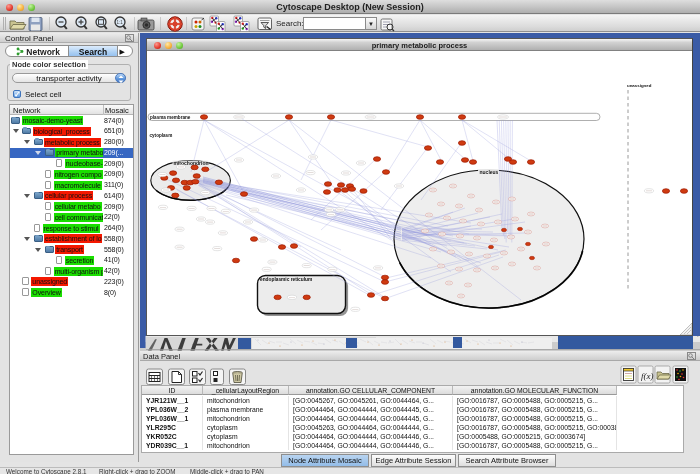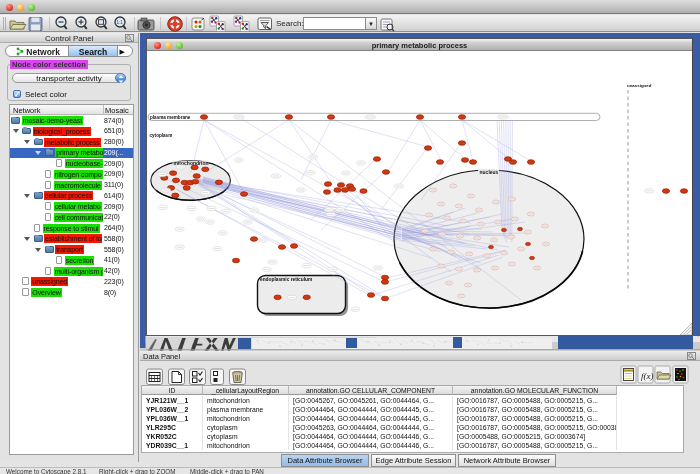--- a/index.html
+++ b/index.html
@@ -12,27 +12,27 @@
 #title-text{width:700px;top:1.5px;text-align:center;font-size:9px;font-weight:bold;color:#222;}
 
 #toolbar{left:0;top:15px;width:700px;height:17px;background:linear-gradient(#f4f4f4,#dcdcdc 70%,#cfcfcf);border-bottom:1px solid #8f8f8f;}
 .sep{top:2px;width:1px;height:13px;background:#b0b0b0;}
 #searchlbl{left:276px;top:4px;font-size:8px;color:#222;}
 #searchbox{left:303px;top:2px;width:62px;height:13px;background:#fff;border:1px solid #8a8a8a;border-right:none;}
 #searchdrop{left:365px;top:2px;width:12px;height:13px;background:linear-gradient(#fbfbfb,#d6d6d6);border:1px solid #8a8a8a;font-size:6px;color:#222;text-align:center;line-height:13px;}
 
 #cp{left:0;top:33px;width:139px;height:429px;background:#e3e3e3;border-right:1px solid #9a9a9a;}
 #cphead{left:0;top:0;width:138px;height:10px;background:linear-gradient(#ececec,#cecece);border-bottom:1px solid #adadad;}
-#cphead span{position:absolute;left:5px;top:1px;font-size:8px;color:#1a1a1a;margin-left:40px;}
+#cphead span{position:absolute;left:5px;top:1px;font-size:8px;color:#1a1a1a;}
 #cptabs{left:5px;top:12px;width:128px;height:12px;background:#fff;border:1px solid #8e8e8e;border-radius:6px;overflow:hidden;}
 #tab-mosaic{left:62px;top:0;width:50px;height:12px;background:linear-gradient(#dcecfc,#a6ccf2 60%,#8fbcee);border-left:1px solid #8e8e8e;border-right:1px solid #8e8e8e;text-align:center;font-size:8.5px;font-weight:bold;color:#111;line-height:12px;}
 #tab-net{left:10px;top:1px;font-size:8.5px;font-weight:bold;color:#222;}
 #tab-arrow{right:7px;top:2px;font-size:7px;color:#111;}
 #groupbox{left:7px;top:31px;width:124px;height:37px;border:1px solid #b0b0b0;border-radius:3px;}
-#grouplbl{left:10px;top:27px;font-size:7.5px;font-weight:bold;color:#333;background:#d946ef;padding:0 2px;}
+#grouplbl{left:10px;top:27px;font-size:7.5px;font-weight:bold;color:#333;background:#ffffff;padding:0 2px;}
 #combo{left:12px;top:40px;width:114px;height:10px;background:linear-gradient(#ffffff,#e4e4e4);border:1px solid #9a9a9a;border-radius:5px;font-size:8px;color:#111;text-align:center;line-height:9px;}
 #combocap{right:-1px;top:-1px;width:11px;height:10px;border-radius:5px;background:linear-gradient(#b5d4f6,#5e97dd 60%,#4376c4);border:1px solid #4c7bc0;}
 #combocap svg{position:absolute;left:1.5px;top:0.5px;}
 #cbx{left:13px;top:57px;width:8px;height:8px;background:linear-gradient(#cfe4fa,#5e9ae0);border:1px solid #3f74bb;border-radius:2px;color:#fff;font-size:8px;line-height:8px;font-weight:bold;text-align:center;}
 #cbxlbl{left:25px;top:57px;font-size:8px;color:#111;}
 #tree{left:9px;top:71px;width:125px;height:351px;background:#fff;border:1px solid #9a9a9a;}
 #treehead{left:0;top:0;width:123px;height:9.5px;background:linear-gradient(#fafafa,#e2e2e2);border-bottom:1px solid #b5b5b5;}
 #treehead i{position:absolute;left:93px;top:0;width:1px;height:9.5px;background:#c0c0c0;}
 #treehead b{font-weight:normal;font-size:7.5px;color:#111;position:absolute;top:1px;}
 .trow{position:absolute;left:0;width:123px;height:10.4px;font-size:7px;letter-spacing:-0.1px;color:#111;}
@@ -67,20 +67,21 @@
 .tlr{background:radial-gradient(circle at 35% 30%,#ff9a90,#e33b2e 60%,#b01608);}
 .tly{background:radial-gradient(circle at 35% 30%,#ffe9a8,#f6b03d 60%,#d98b0f);}
 .tlg{background:radial-gradient(circle at 35% 30%,#c4f2a0,#6fc93d 60%,#4a9a1d);}
 </style></head>
 <body>
 <div id="app">
   <div class="abs" id="titlebar">
     <div class="tl tlr" style="left:6px;"></div>
     <div class="tl tly" style="left:17px;"></div>
     <div class="tl tlg" style="left:28px;"></div>
+    <div class="abs" id="title-text">Cytoscape Desktop (New Session)</div>
   </div>
   <div class="abs" id="toolbar">
     <div class="sep abs" style="left:3px;"></div>
       <div class="sep abs" style="left:5px;"></div>
     <div class="sep abs" style="left:48.5px;opacity:0.6;"></div>
     <div class="sep abs" style="left:133.5px;opacity:0.6;"></div>
     <div class="sep abs" style="left:159.5px;opacity:0.6;"></div>
     <div class="sep abs" style="left:186px;opacity:0.6;"></div>
     <svg class="abs" style="left:0;top:0;" width="400" height="18" id="tbicons">
         <g transform="translate(10,10)">
@@ -202,21 +203,21 @@
       <div class="abs" id="tab-arrow">▶</div>
     </div>
     <div class="abs" id="groupbox"></div>
     <span class="abs" id="grouplbl">Node color selection</span>
     <div class="abs" id="combo">transporter activity<div class="abs" id="combocap">
           <svg width="8" height="9">
             <path d="M3 0.5 L5.5 3 L0.5 3 Z M3 8 L0.5 5.5 L5.5 5.5 Z" fill="#fff"></path>
           </svg>
         </div></div>
     <div class="abs" id="cbx">✓</div>
-      <span class="abs" id="cbxlbl">Select color</span>
+      <span class="abs" id="cbxlbl">Select cell</span>
     <div class="abs" id="tree">
       <div class="abs" id="treehead">
           <i></i>
           <b style="left:3px;">Network</b>
           <b style="left:95px;">Mosaic</b>
         </div>
       <div id="treerows">
           <div class="trow" style="top:10.5px;">
             <div class="fold" style="left:1.2px;"></div>
             <span class="lab lgreen" style="left:11.7px;max-width:81.8px;">mosaic-demo-yeast</span>
@@ -822,23 +823,23 @@
         <div class="td" style="left:311px;top:36.650000000000006px;width:164px;padding-left:4px;">[GO:0016787, GO:0005488, GO:0005215, GO:0003824, G...</div>
         <div class="td tdb" style="left:0px;top:45.7px;width:61px;padding-left:4px;">YKR052C</div>
         <div class="td" style="left:61px;top:45.7px;width:86px;padding-left:4px;">cytoplasm</div>
         <div class="td" style="left:147px;top:45.7px;width:164px;padding-left:4px;">[GO:0044464, GO:0044444, GO:0044446, G...</div>
         <div class="td" style="left:311px;top:45.7px;width:164px;padding-left:4px;">[GO:0005488, GO:0005215, GO:0003674]</div>
         <div class="td tdb" style="left:0px;top:54.75px;width:61px;padding-left:4px;">YDR039C__1</div>
         <div class="td" style="left:61px;top:54.75px;width:86px;padding-left:4px;">mitochondrion</div>
         <div class="td" style="left:147px;top:54.75px;width:164px;padding-left:4px;">[GO:0044464, GO:0044444, GO:0044446, G...</div>
         <div class="td" style="left:311px;top:54.75px;width:164px;padding-left:4px;">[GO:0016787, GO:0005488, GO:0005215, G...</div>
       </div>
-    <div class="dtab" style="left:141px;width:88px;background:linear-gradient(#b9d4f0,#92bce8);">Data Attribute Browser</div>
+    <div class="dtab" style="left:141px;width:88px;background:linear-gradient(#b9d4f0,#92bce8);">Node Attribute Mosaic</div>
     <div class="dtab" style="left:231px;width:85px;">Edge Attribute Session</div>
-    <div class="dtab" style="left:318px;width:98px;">Network Attribute Browser</div>
+    <div class="dtab" style="left:318px;width:98px;">Search Attribute Browser</div>
   </div>
 
   <div class="abs" id="status">
     <span style="left:6px;">Welcome to Cytoscape 2.8.1</span>
     <span style="left:99px;">Right-click + drag to ZOOM</span>
     <span style="left:190px;">Middle-click + drag to PAN</span>
   </div>
 </div>
 
 </body></html>

